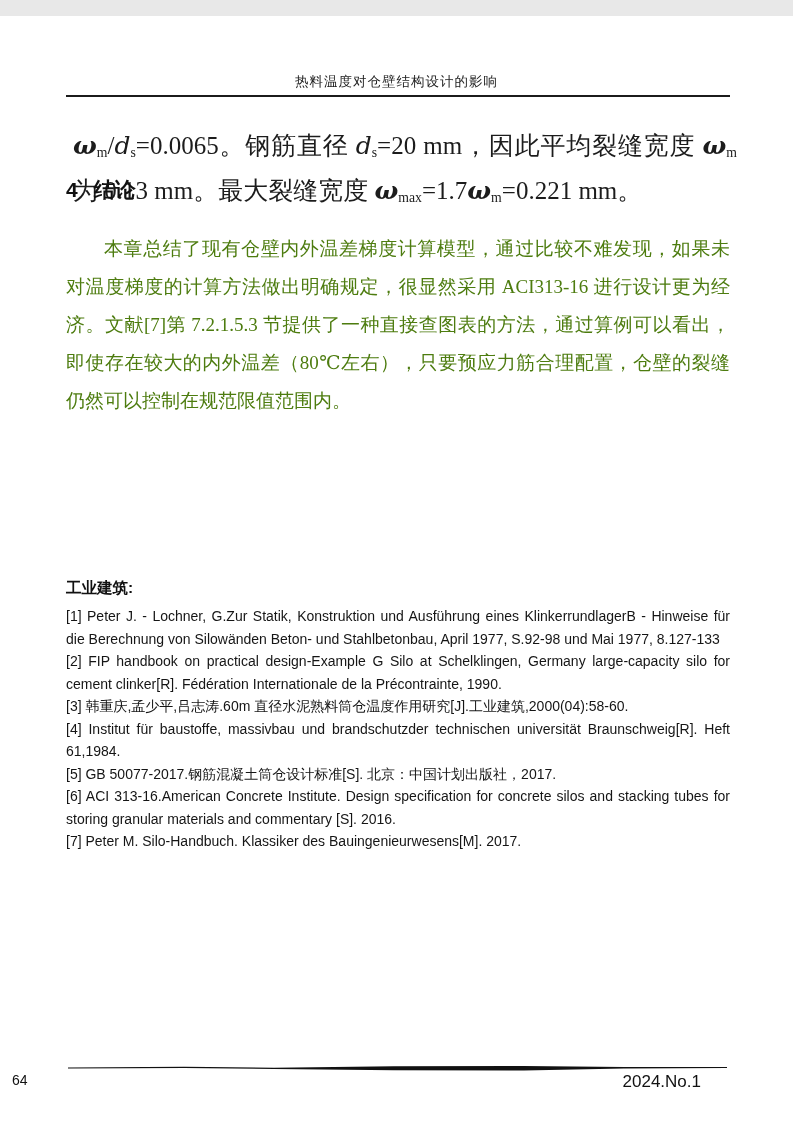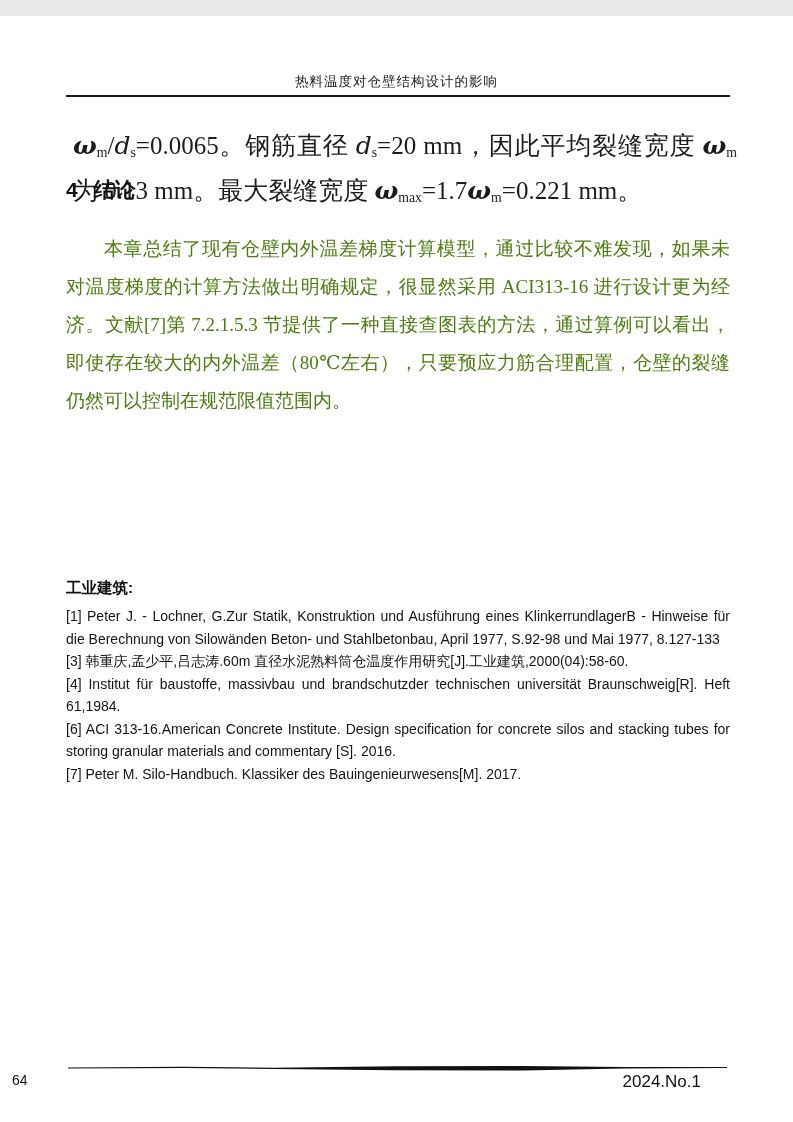--- a/index.html
+++ b/index.html
@@ -128,22 +128,24 @@
   <div class="section-heading">
     <span>4</span><span class="sec-title">结论</span>
   </div>
 
   <p class="body-par">本章总结了现有仓壁内外温差梯度计算模型，通过比较不难发现，如果未对温度梯度的计算方法做出明确规定，很显然采用 ACI313-16 进行设计更为经济。文献[7]第 7.2.1.5.3 节提供了一种直接查图表的方法，通过算例可以看出，即使存在较大的内外温差（80℃左右），只要预应力筋合理配置，仓壁的裂缝仍然可以控制在规范限值范围内。</p>
 
   <div class="references">
     <p class="ref-heading">工业建筑:</p>
     <div>
         <p class="ref-item">[1] Peter J. - Lochner, G.Zur Statik, Konstruktion und Ausführung eines KlinkerrundlagerB - Hinweise für die Berechnung von Silowänden Beton- und Stahlbetonbau, April 1977, S.92-98 und Mai 1977, 8.127-133</p>
+        <p class="ref-item">[2] FIP handbook on practical design-Example G Silo at Schelklingen, Germany large-capacity silo for cement clinker[R]. Fédération Internationale de la Précontrainte, 1990.</p>
         <p class="ref-item">[3] 韩重庆,孟少平,吕志涛.60m 直径水泥熟料筒仓温度作用研究[J].工业建筑,2000(04):58-60.</p>
         <p class="ref-item">[4] Institut für baustoffe, massivbau und brandschutzder technischen universität Braunschweig[R]. Heft 61,1984.</p>
+        <p class="ref-item">[5] GB 50077-2017.钢筋混凝土筒仓设计标准[S]. 北京：中国计划出版社，2017.</p>
         <p class="ref-item">[6] ACI 313-16.American Concrete Institute. Design specification for concrete silos and stacking tubes for storing granular materials and commentary [S]. 2016.</p>
         <p class="ref-item">[7] Peter M. Silo-Handbuch. Klassiker des Bauingenieurwesens[M]. 2017.</p>
       </div>
   </div>
 
   <svg class="footer-rule" viewBox="0 0 665 7" preserveAspectRatio="none" aria-hidden="true">
     <polygon fill="#111111" points="4,2.6 120,1.8 210,2.8 330,1.2 460,1.0 560,1.9 663,2.1 663,3.1 560,3.6 460,5.4 330,5.2 210,4.0 120,3.0 4,3.4"></polygon>
   </svg>
 
   <div class="footer-page">64</div>

